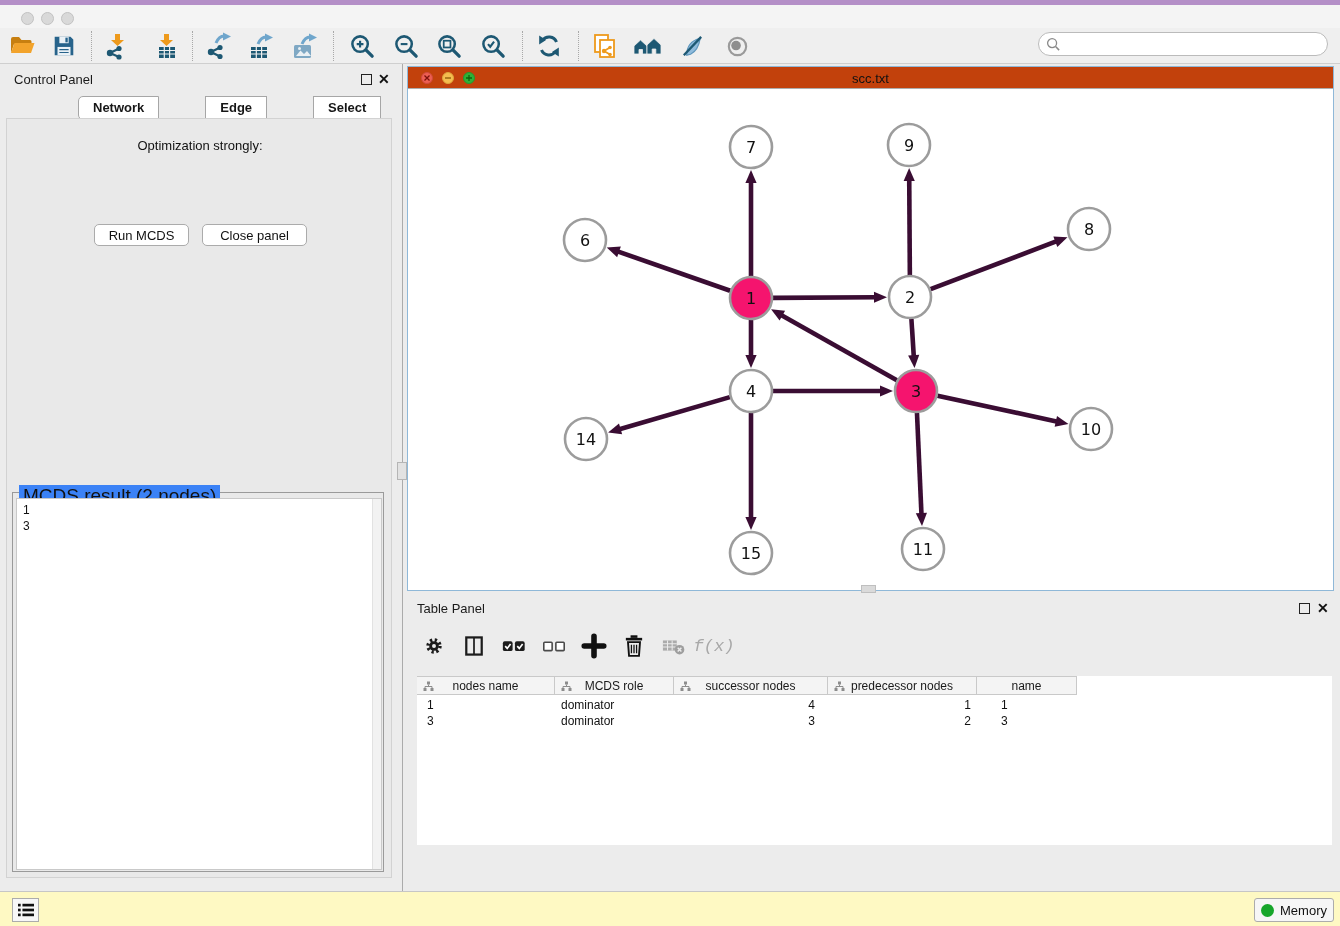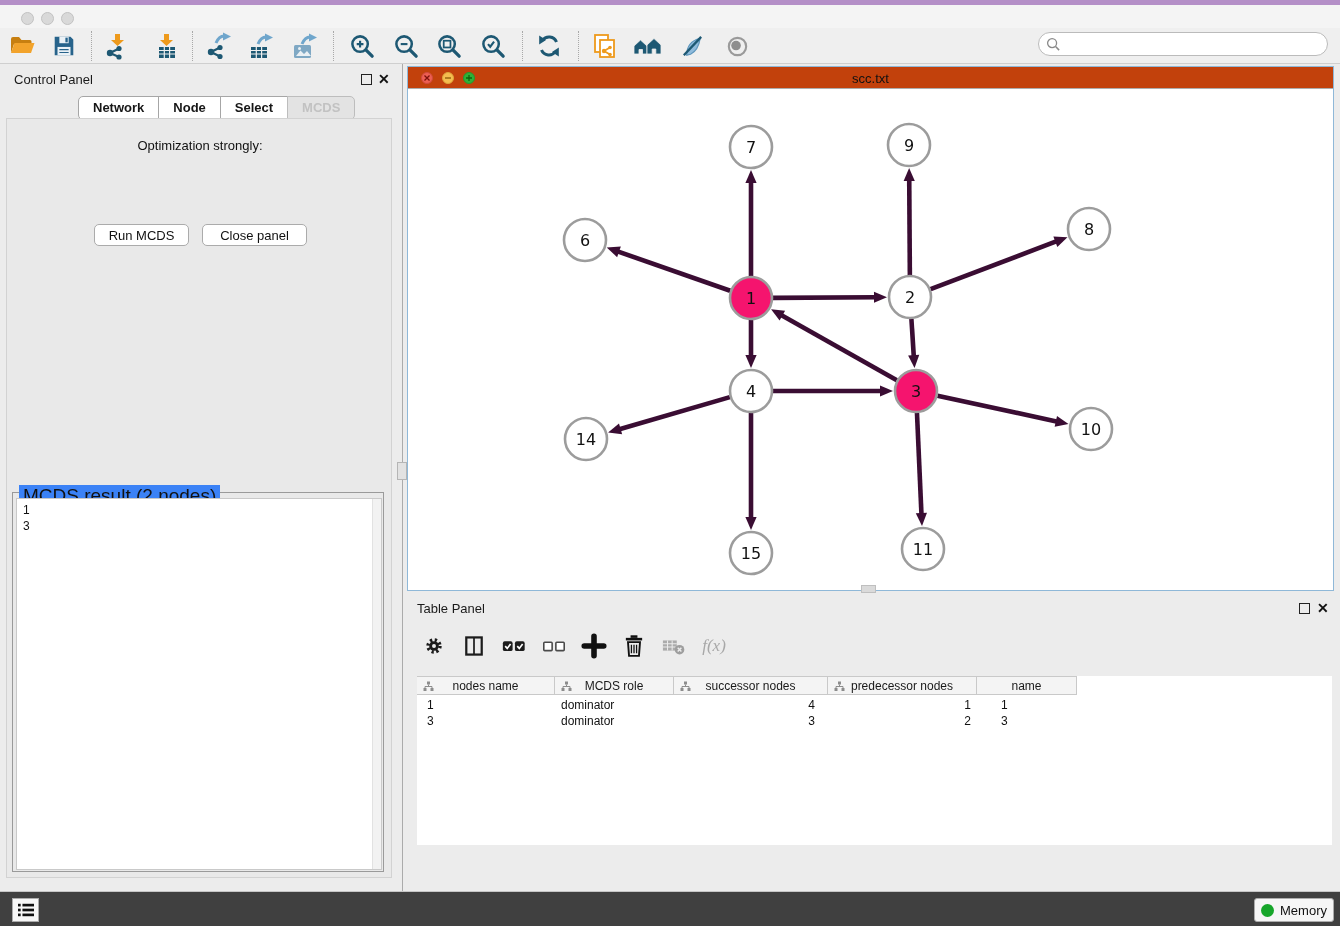--- a/index.html
+++ b/index.html
@@ -20,21 +20,21 @@
   
   #control-panel { left:0; top:64px; width:400px; height:827px; background:#ECECEC; }
   #cp-title { left:14px; top:8px; font-size:13px; color:#1A1A1A; }
   .panel-float-icon { width:11px; height:11px; border:1.6px solid #222; background:transparent; }
   .panel-close-icon { font-size:14px; font-weight:bold; color:#111; line-height:11px; }
   .tabrow { display:flex; }
   .tab { border:1px solid #A6A6A6; background:#FFFFFF; color:#161616; font-size:13px; font-weight:600; padding:3px 14px 4px 14px; margin-left:-1px; white-space:nowrap; }
   .tab.first { border-radius:5px 0 0 5px; margin-left:0; }
   .tab.last { border-radius:0 5px 5px 0; }
   .tab.active { background:#E3E3E3; color:#C2C2C2; border-color:#BDBDBD; }
-  #cp-tabs { left:78px; top:32px; }
+  #cp-tabs { left:78px; top:32px;gap:47px; }
   #cp-content { left:6px; top:54px; width:386px; height:760px; background:#E9E9E9; border:1px solid #D2D2D2; }
   #opt-label { left:0; top:74px; width:400px; text-align:center; font-size:13px; color:#111; }
   #criterion-select { left:44px; top:94px; width:312px; height:23px; background:#FFFFFF; border:1px solid #ABABAB; border-radius:5px; display:flex; align-items:center; padding:0 8px 0 12px; }
   #criterion-value { flex:1; font-size:13px; color:#111; }
   .btn { position:absolute; background:#FFFFFF; border:1px solid #ABABAB; border-radius:5px; font-size:13px; color:#111; display:flex; align-items:center; justify-content:center;margin-top:32px; }
   #run-btn { left:94px; top:128px; width:95px; height:22px; }
   #close-panel-btn { left:202px; top:128px; width:105px; height:22px; }
   #result-fieldset { left:12px; top:428px; width:372px; height:380px; border:1px solid #9A9A9A; background:#E9E9E9; }
   #result-legend { position:absolute; left:6px; top:-8px; background:#3b82f6; padding:0 4px; font-size:19px; color:#111; }
   #result-area { position:absolute; left:3px; top:5px; width:366px; height:372px; background:#FFFFFF; border:1px solid #C9C9C9; }
@@ -51,32 +51,32 @@
   #net-titlebar { left:0; top:0; width:925px; height:22px; background:#c2410c; border-bottom:1px solid #ADADAD; }
   .traffic { width:12px; height:12px; border-radius:50%; top:5px; display:flex; align-items:center; justify-content:center; }
   #net-title { left:0; top:4px; width:925px; text-align:center; font-size:13px; color:#111; }
   #graph-svg { position:absolute; left:0; top:22px; }
 
   
   #table-panel { left:407px; top:595px; width:933px; height:296px; background:#ECECEC; }
   #tp-title { left:10px; top:6px; font-size:13px; color:#1A1A1A; }
   #tp-toolbar { left:10px; top:30px; width:915px; height:42px; display:flex; align-items:center; gap:10px; padding-left:2px; }
   .tpicon { width:30px; height:30px; display:flex; align-items:center; justify-content:center; }
-  #fx-label { font-family:Liberation Serif, serif; font-style:italic; font-size:17px; color:#A8A8A8;text-align:center; }
+  #fx-label { font-family:Liberation Mono, monospace; font-style:italic; font-size:17px; color:#A8A8A8;text-align:center; }
   #data-table { left:10px; top:81px; width:915px; height:169px; background:#FFFFFF; }
   #table-header { position:absolute; left:0; top:0; height:19px; background:#F4F4F4; border-top:1px solid #C9C9C9; border-bottom:1px solid #C9C9C9; display:flex; }
   .th { position:relative; border-right:1px solid #C9C9C9; font-size:12px; color:#1A1A1A; display:flex; align-items:center; justify-content:center; }
   .th svg { position:absolute; left:6px; top:4px; }
   .tr { position:absolute; left:0; height:16px; display:flex; font-size:12px; color:#111; }
   .td { overflow:hidden; white-space:nowrap; display:flex; align-items:center; }
   .td.num { justify-content:flex-end; }
   #tp-tabs { left:282px; top:269px; }
 
   
-  #status-bar { left:0; top:891px; width:1340px; height:35px; background:#404040; border-top:1px solid #C6C6C6; }
+  #status-bar { left:0; top:891px; width:1340px; height:35px; background:#fef9c3; border-top:1px solid #C6C6C6; }
   #grid-mode-btn { left:12px; top:6px; width:27px; height:24px; background:#F7F7F7; border:1px solid #ACACAC; display:flex; align-items:center; justify-content:center; }
   #memory-btn { left:1254px; top:6px; width:80px; height:24px; background:#F6F6F6; border:1px solid #ACACAC; border-radius:3px; display:flex; align-items:center; justify-content:center; gap:6px; font-size:13px; color:#111; }
   #memory-dot { width:13px; height:13px; border-radius:50%; background:#17A62B; }
 </style>
 </head>
 <body>
 
 <div id="top-strip" class="abs"></div>
 <div id="titlebar" class="abs">
   <div class="abs traffic-gray" style="left:21px"></div>
@@ -222,21 +222,21 @@
 </div>
 
 <div id="control-panel" class="abs">
   <div id="cp-title" class="abs">Control Panel</div>
   <div class="abs" style="left:361px; top:10px">
       <div class="panel-float-icon"></div>
     </div>
   <div class="abs panel-close-icon" style="left:378px; top:10px">✕</div>
   <div id="cp-tabs" class="abs tabrow">
     <div class="tab first">Network</div>
-    <div class="tab">Node</div>
+    <div class="tab">Edge</div>
     <div class="tab">Select</div>
     <div class="tab last active">MCDS</div>
   </div>
   <div id="cp-content" class="abs"></div>
   <div id="opt-label" class="abs">Optimization strongly:</div>
   <div id="run-btn" class="btn">Run MCDS</div>
   <div id="close-panel-btn" class="btn">Close panel</div>
   <div id="result-fieldset" class="abs">
     <div id="result-legend">MCDS result (2 nodes)</div>
     <div id="result-area">

